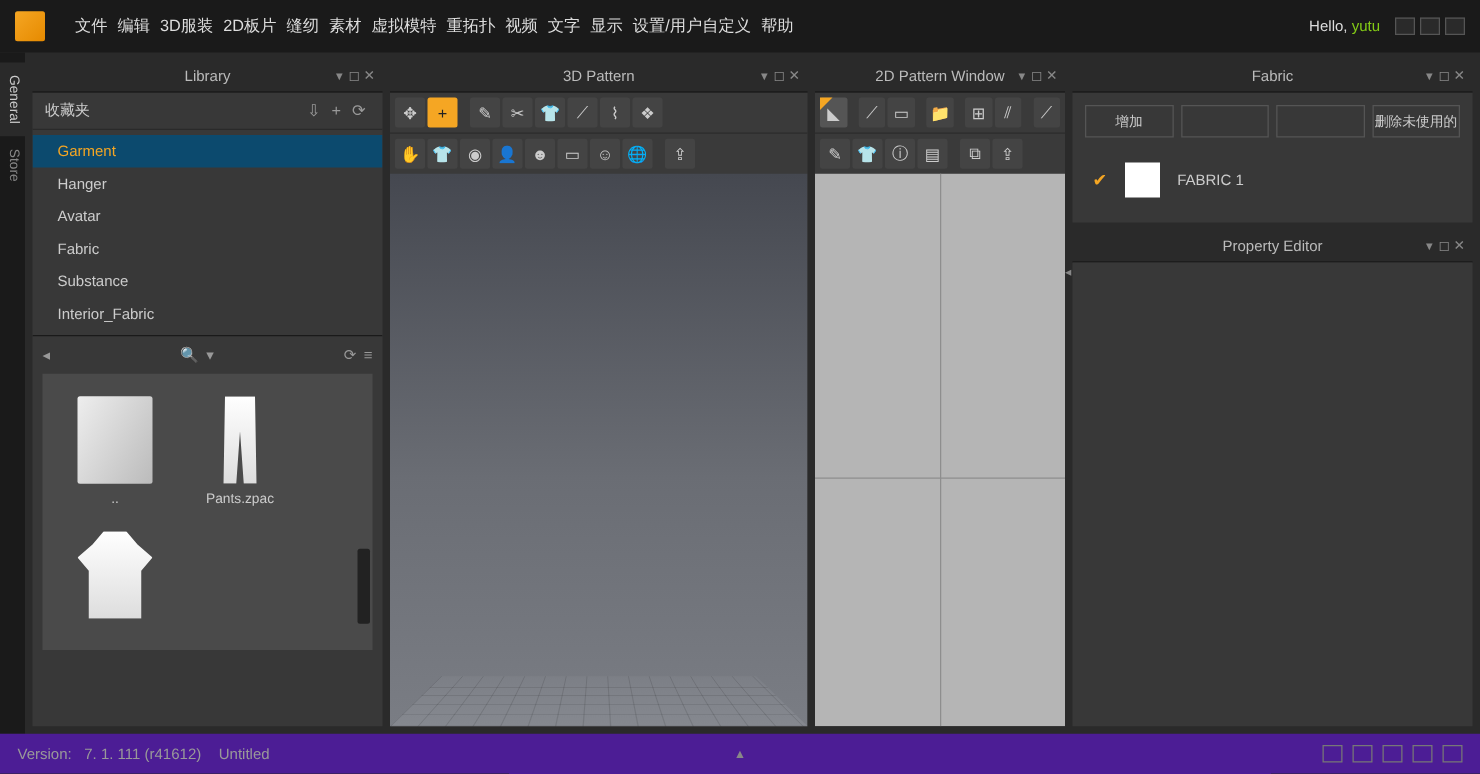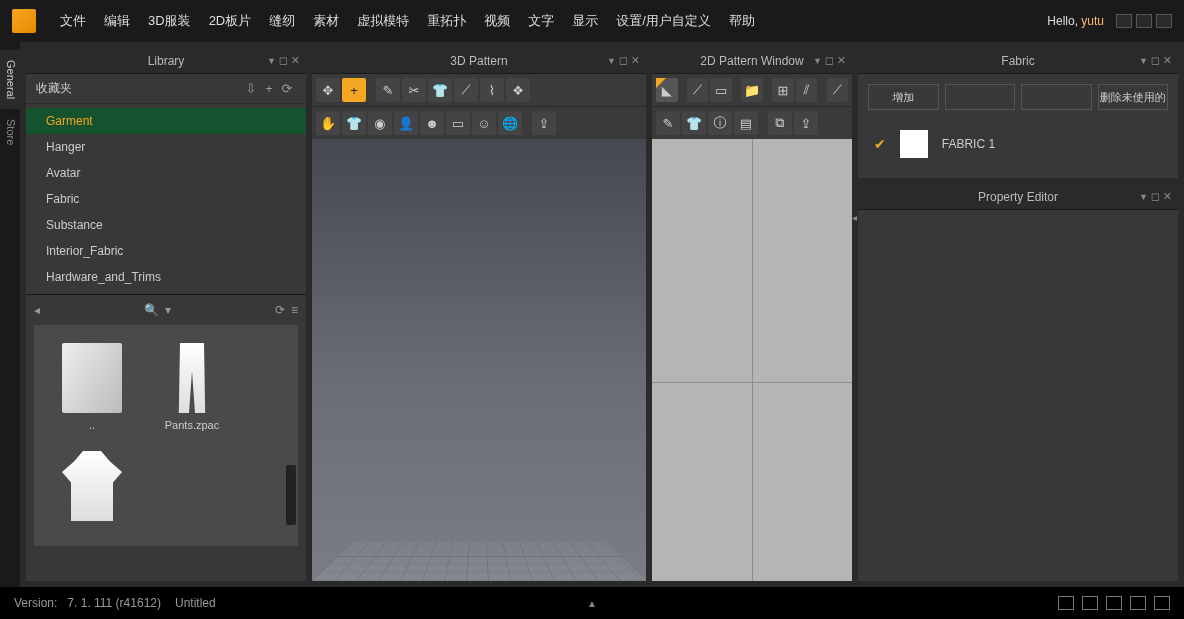--- a/index.html
+++ b/index.html
@@ -1,22 +1,22 @@
 <!DOCTYPE html>
 <html><head>
 <meta charset="utf-8">
 <style>
 * { box-sizing: border-box; margin: 0; padding: 0; font-family: "Microsoft YaHei", Arial, sans-serif; font-size: 12px; }
 body { background: #2a2a2a; color: #ccc; width: 1184px; height: 619px; overflow: hidden; }
 .titlebar { height: 42px; background: #1a1a1a; display: flex; align-items: center; padding: 0 12px; }
 .logo { width: 24px; height: 24px; background: linear-gradient(135deg, #f5a623, #e68a00); border-radius: 2px; margin-right: 24px; }
-.menu { display: flex; gap: 18px; flex: 1; }
+.menu { display: flex; gap: 8px; flex: 1; }
 .menu-item { color: #ddd; cursor: pointer; font-size: 13px; }
 .hello { color: #ddd; margin-right: 12px; }
-.hello .user { color: #fdba74; }
+.hello .user { color: #84cc16; }
 .win-controls { display: flex; gap: 4px; }
 .win-btn { width: 16px; height: 14px; border: 1px solid #555; background: #2a2a2a; cursor: pointer; }
 
 .main-area { display: flex; height: 545px; }
 
 .side-tabs { width: 20px; background: #1a1a1a; display: flex; flex-direction: column; padding-top: 8px; }
 .side-tab { writing-mode: vertical-rl; text-orientation: mixed; padding: 10px 3px; color: #888; cursor: pointer; font-size: 11px; }
 .side-tab.active { background: #2a2a2a; color: #ccc; }
 
 .panels { flex: 1; display: flex; padding: 6px; gap: 6px; }
@@ -34,21 +34,21 @@
 .panel-header .cls { position: absolute; right: 6px; color: #888; font-size: 11px; }
 
 .panel-body { flex: 1; background: #383838; overflow: hidden; }
 
 .fav-hdr { height: 30px; display: flex; align-items: center; padding: 0 10px; border-bottom: 1px solid #2a2a2a; }
 .fav-hdr .lbl { flex: 1; color: #ccc; }
 .fav-hdr .icn { width: 18px; text-align: center; color: #999; cursor: pointer; font-size: 13px; }
 
 .lib-list { padding: 4px 0; }
 .lib-item { padding: 6px 20px; color: #ccc; cursor: pointer; font-size: 12px; }
-.lib-item.active { background: #14532d; color: #f5a623; }
+.lib-item.active { background: #0c4a6e; color: #f5a623; }
 
 .lib-browser { height: 260px; border-top: 1px solid #1a1a1a; display: flex; flex-direction: column; }
 .lib-toolbar { height: 30px; display: flex; align-items: center; padding: 0 8px; gap: 6px; }
 .lib-toolbar .sp { flex: 1; }
 .lib-toolbar .ic { color: #999; cursor: pointer; font-size: 12px; }
 .lib-thumbs { flex: 1; background: #4a4a4a; margin: 0 8px 8px 8px; display: flex; flex-wrap: wrap; gap: 20px; padding: 18px; align-content: flex-start; position: relative; }
 .thumb { width: 80px; text-align: center; }
 .thumb-img { width: 60px; height: 70px; margin: 0 auto 6px; background: #ddd; border-radius: 2px; }
 .thumb-lbl { color: #ccc; font-size: 11px; }
 .scroll-handle { position: absolute; right: 2px; top: 140px; width: 10px; height: 60px; background: #222; border-radius: 2px; }
@@ -73,21 +73,21 @@
 .fbtn.dim { color: #555; }
 .fabric-list { background: #383838; padding: 10px 16px 20px 16px; }
 .fabric-item { display: flex; align-items: center; gap: 14px; }
 .check { color: #f5a623; font-size: 14px; }
 .swatch { width: 28px; height: 28px; background: #fff; }
 .fname { color: #ccc; }
 
 .prop-editor { flex: 1; background: #383838; position: relative; }
 .prop-arrow { position: absolute; left: -6px; top: 2px; color: #888; font-size: 10px; }
 
-.statusbar { height: 32px; background: #000000; display: flex; align-items: center; padding: 0 14px; color: #999; position: relative; }
+.statusbar { height: 32px; background: #4c1d95; display: flex; align-items: center; padding: 0 14px; color: #999; position: relative; }
 .statusbar .sp { flex: 1; }
 .status-icons { display: flex; gap: 8px; }
 .st-ic { width: 16px; height: 14px; border: 1px solid #777; cursor: pointer; }
 .center-arrow { position: absolute; left: 50%; transform: translateX(-50%); color: #888; font-size: 10px; }
 </style>
 </head>
 <body>
 
 <div class="titlebar">
   <div class="logo"></div>
@@ -139,21 +139,20 @@
           <span class="icn">+</span>
           <span class="icn">⟳</span>
         </div>
         <div class="lib-list">
           <div class="lib-item active">Garment</div>
           <div class="lib-item">Hanger</div>
           <div class="lib-item">Avatar</div>
           <div class="lib-item">Fabric</div>
           <div class="lib-item">Substance</div>
           <div class="lib-item">Interior_Fabric</div>
-          <div class="lib-item">Hardware_and_Trims</div>
         </div>
         <div class="lib-browser">
           <div class="lib-toolbar">
             <span class="ic">◂</span>
             <span class="sp"></span>
             <span class="ic">🔍</span>
             <span class="ic">▾</span>
             <span class="sp"></span>
             <span class="ic">⟳</span>
             <span class="ic">≡</span>

